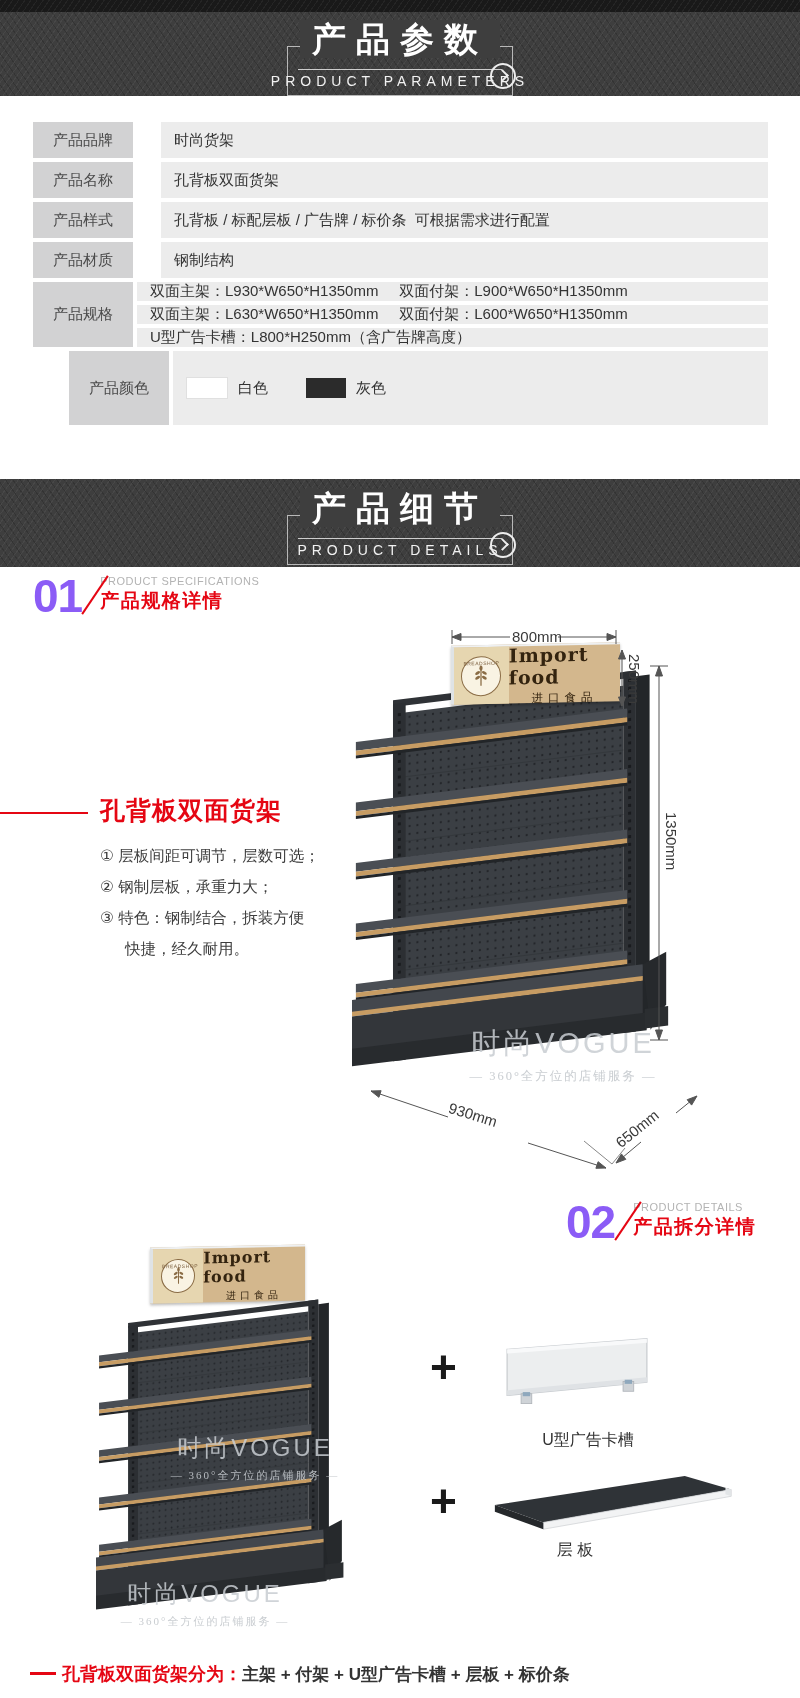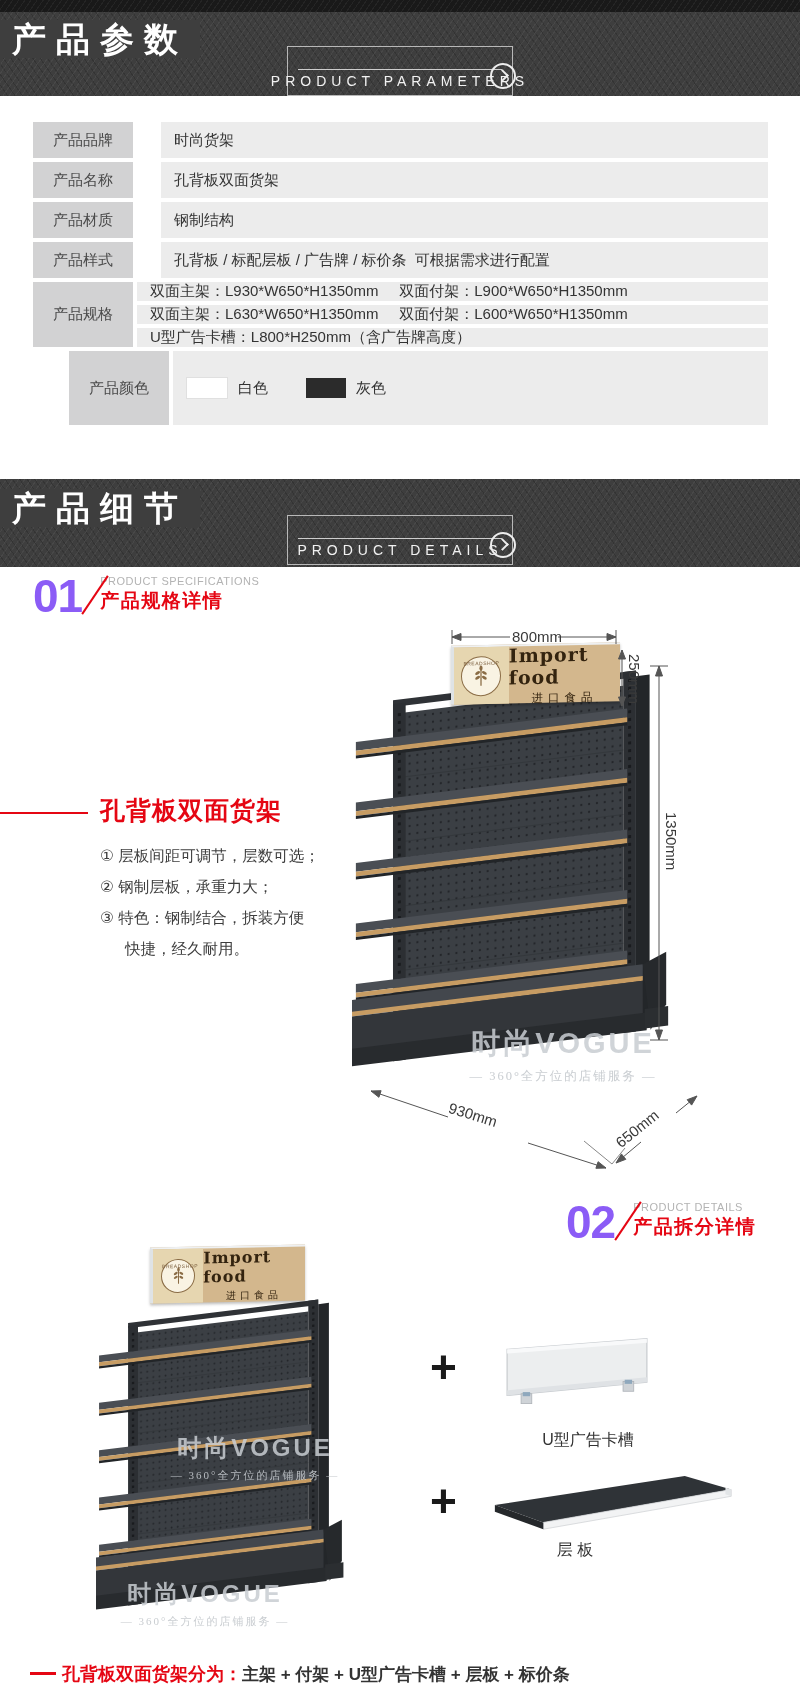--- a/index.html
+++ b/index.html
@@ -12,21 +12,21 @@
     background-color:#3e3e3e;
     background-image:
       repeating-linear-gradient(125deg, rgba(255,255,255,0.05) 0 1px, transparent 1px 5px),
       repeating-linear-gradient(55deg, rgba(0,0,0,0.16) 0 1px, transparent 1px 6px);
   }
   .topstrip{left:0;top:0;width:800px;height:12px;background-color:#191919;
     background-image:repeating-linear-gradient(125deg, rgba(255,255,255,0.05) 0 1px, transparent 1px 5px);}
   .banner{left:0;width:800px;}
   .b-frame{position:absolute;left:50%;transform:translateX(-50%);width:224px;height:48px;top:34px;
     border:1px solid rgba(215,215,215,0.8);}
-  .b-title{position:absolute;top:8px;width:100%;font-size:34px;font-weight:bold;
+  .b-title{position:absolute;top:8px;width:100%;text-align:center;font-size:34px;font-weight:bold;
     color:#ffffff;letter-spacing:10px;line-height:38px;}
   .b-title span{background:#3e3e3e;padding:0 12px;}
   .b-div{position:absolute;top:57px;left:50%;transform:translateX(-50%);width:204px;height:1px;background:rgba(230,230,230,0.85);}
   .b-sub{position:absolute;top:61px;width:100%;text-align:center;font-size:14px;letter-spacing:5px;color:#f2f2f2;}
   .b-circle{position:absolute;left:50%;margin-left:90px;top:51px;width:22px;height:22px;
     border:2px solid #ededed;border-radius:50%;}
   .b-circle::after{content:"";position:absolute;left:6px;top:6px;width:7px;height:7px;
     border-top:2px solid #ededed;border-right:2px solid #ededed;transform:rotate(45deg);}
 
   
@@ -72,21 +72,21 @@
   .sign.small .logo-circle{width:32px;height:32px;}
   .sign.small .sign-title{font-size:16px;}
   .sign.small .sign-sub{font-size:10px;letter-spacing:4px;}
 
   
   .dim{position:absolute;font-size:15px;color:#3a3a3a;white-space:nowrap;z-index:6;}
   .dim.vert{writing-mode:vertical-rl;}
 
   
   .wm{position:absolute;text-align:center;pointer-events:none;z-index:6;}
-  .wm-title{font-size:29px;font-weight:bold;letter-spacing:3px;color:rgba(200,205,209,0.85);}
+  .wm-title{font-size:29px;font-weight:normal;letter-spacing:3px;color:rgba(200,205,209,0.85);}
   .wm-tag{font-size:12.5px;letter-spacing:2px;margin-top:4px;color:rgba(195,200,204,0.9);font-family:Liberation Serif, serif;}
   .wm.small .wm-title{font-size:24px;}
   .wm.small .wm-tag{font-size:11px;}
 
   
   .plus{position:absolute;font-size:46px;font-weight:bold;color:#1a1a1a;line-height:1;z-index:4;}
   .part-label{position:absolute;font-size:16px;color:#333;text-align:center;z-index:4;}
 
   
   .f-dash{left:30px;top:1672px;width:26px;height:3px;background:#e50613;}
@@ -176,26 +176,26 @@
   <div class="abs ptable">
     <div class="trow h36">
       <div class="tlabel">产品品牌</div>
       <div class="tvalue">时尚货架</div>
     </div>
     <div class="trow h36">
       <div class="tlabel">产品名称</div>
       <div class="tvalue">孔背板双面货架</div>
     </div>
     <div class="trow h36">
+      <div class="tlabel">产品样式</div>
+      <div class="tvalue">孔背板 / 标配层板 / 广告牌 / 标价条&nbsp;&nbsp;可根据需求进行配置</div>
+    </div>
+    <div class="trow h36">
       <div class="tlabel">产品材质</div>
       <div class="tvalue">钢制结构</div>
-    </div>
-    <div class="trow h36">
-      <div class="tlabel">产品样式</div>
-      <div class="tvalue">孔背板 / 标配层板 / 广告牌 / 标价条&nbsp;&nbsp;可根据需求进行配置</div>
     </div>
     <div class="trow">
       <div class="tlabel">产品规格</div>
       <div class="speccol">
         <div class="tvalue">双面主架：L930*W650*H1350mm&nbsp;&nbsp;&nbsp;&nbsp;&nbsp;双面付架：L900*W650*H1350mm</div>
         <div class="tvalue">双面主架：L630*W650*H1350mm&nbsp;&nbsp;&nbsp;&nbsp;&nbsp;双面付架：L600*W650*H1350mm</div>
         <div class="tvalue">U型广告卡槽：L800*H250mm（含广告牌高度）</div>
       </div>
     </div>
     <div class="trow colorrow">

